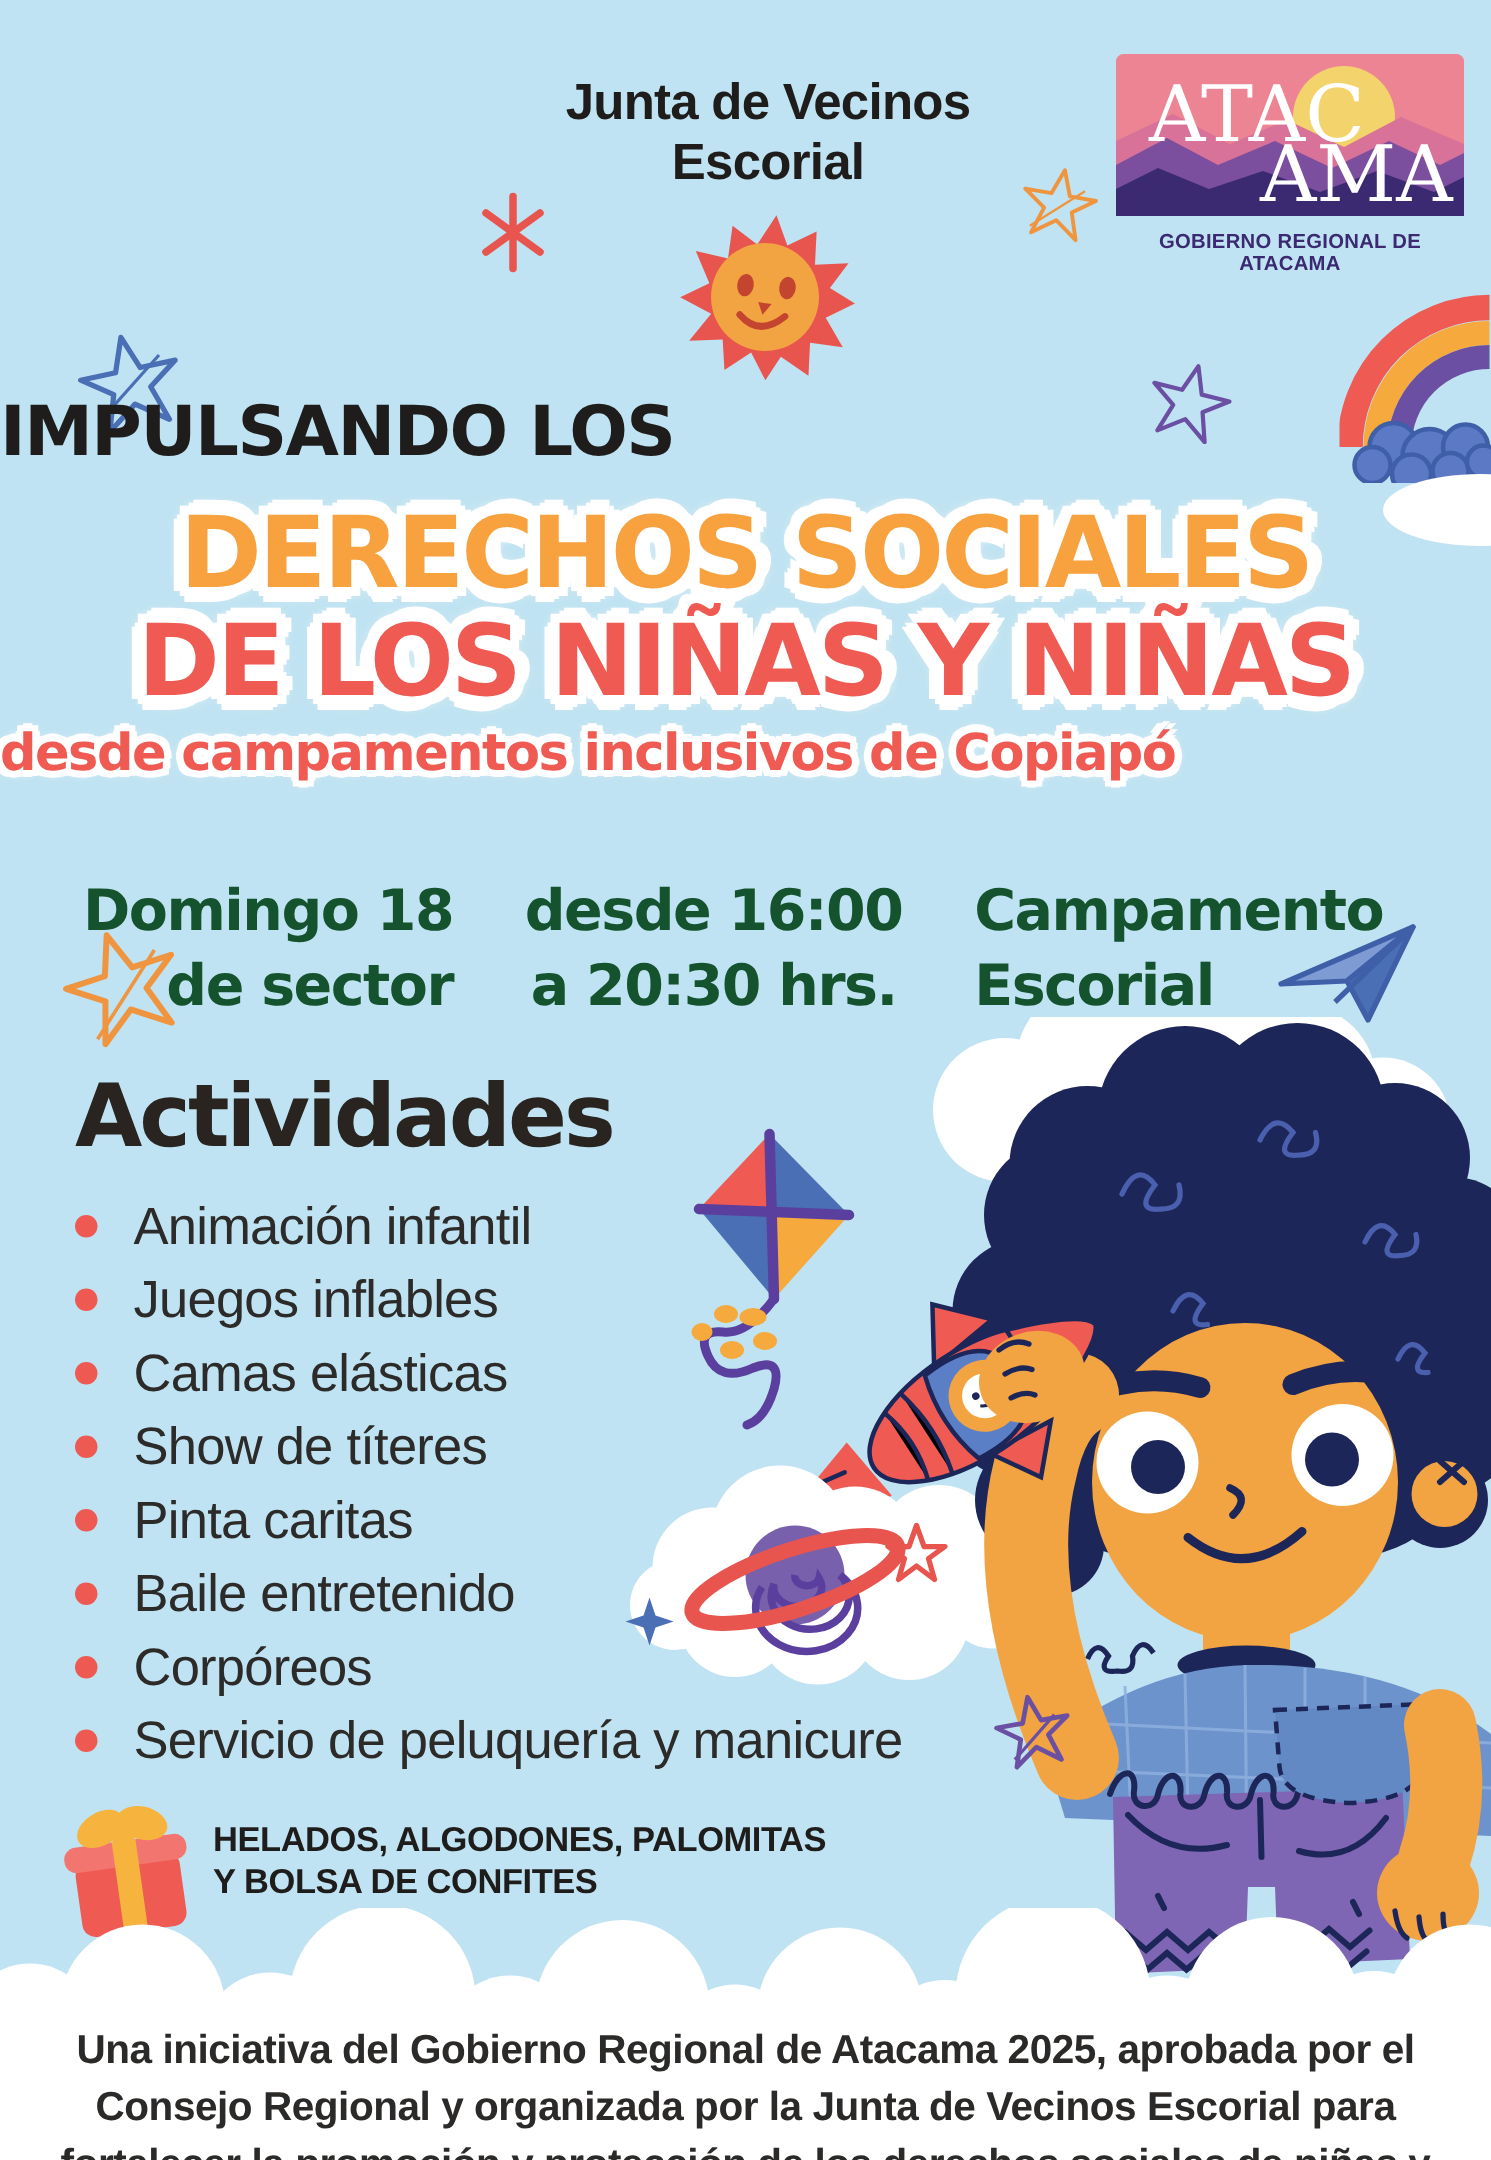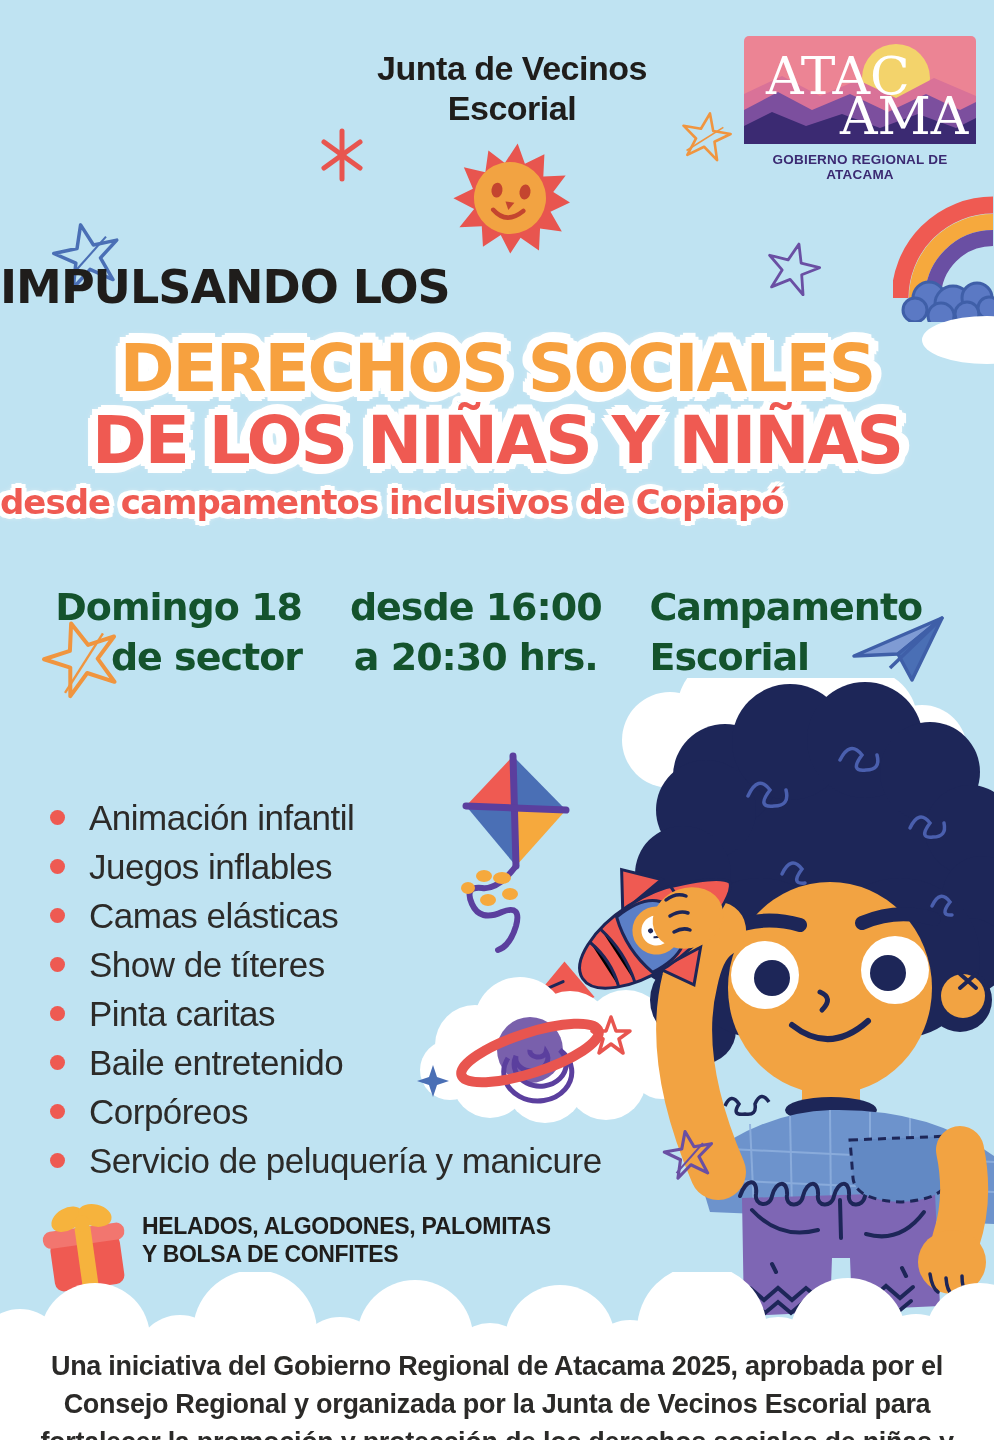--- a/index.html
+++ b/index.html
@@ -185,20 +185,21 @@
     </g>
   </svg>
 
   <svg class="abs" style="left:884px;top:708px" width="82" height="92" viewBox="0 0 100 100">
     <g transform="rotate(16 50 50)" stroke="#f0953f" stroke-width="5" fill="none" stroke-linejoin="round">
       <path d="M50,6 L62,38 L96,38 L68,58 L79,92 L50,71 L21,92 L32,58 L4,38 L38,38 Z"></path>
       <path d="M20,82 L82,32" stroke-width="3"></path>
     </g>
   </svg>
 
+  <div class="abs act-heading">Actividades</div>
   <ul class="abs act-list">
     <li>Animación infantil</li>
     <li>Juegos inflables</li>
     <li>Camas elásticas</li>
     <li>Show de títeres</li>
     <li>Pinta caritas</li>
     <li>Baile entretenido</li>
     <li>Corpóreos</li>
     <li>Servicio de peluquería y manicure</li>
   </ul>

